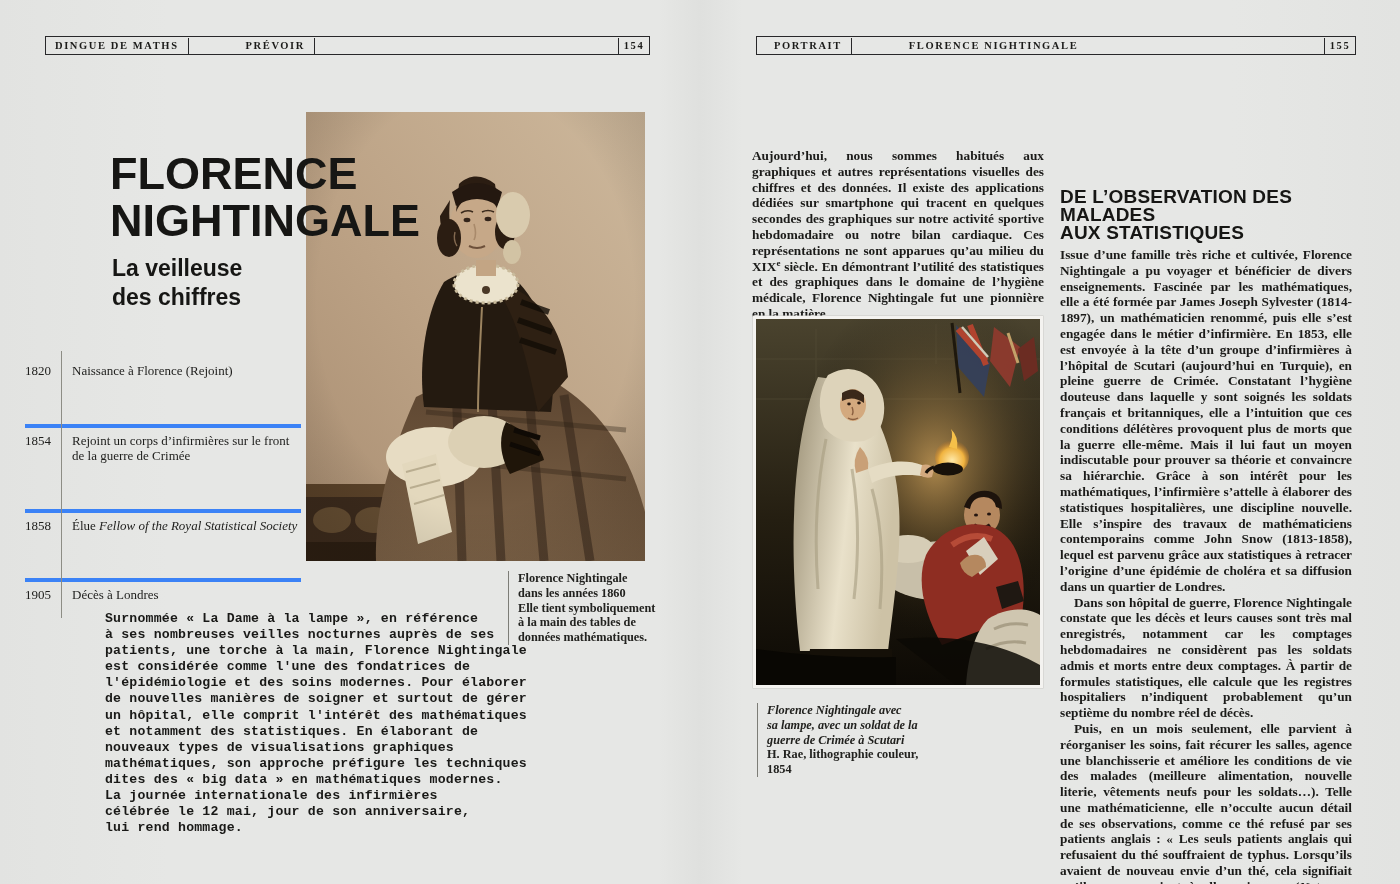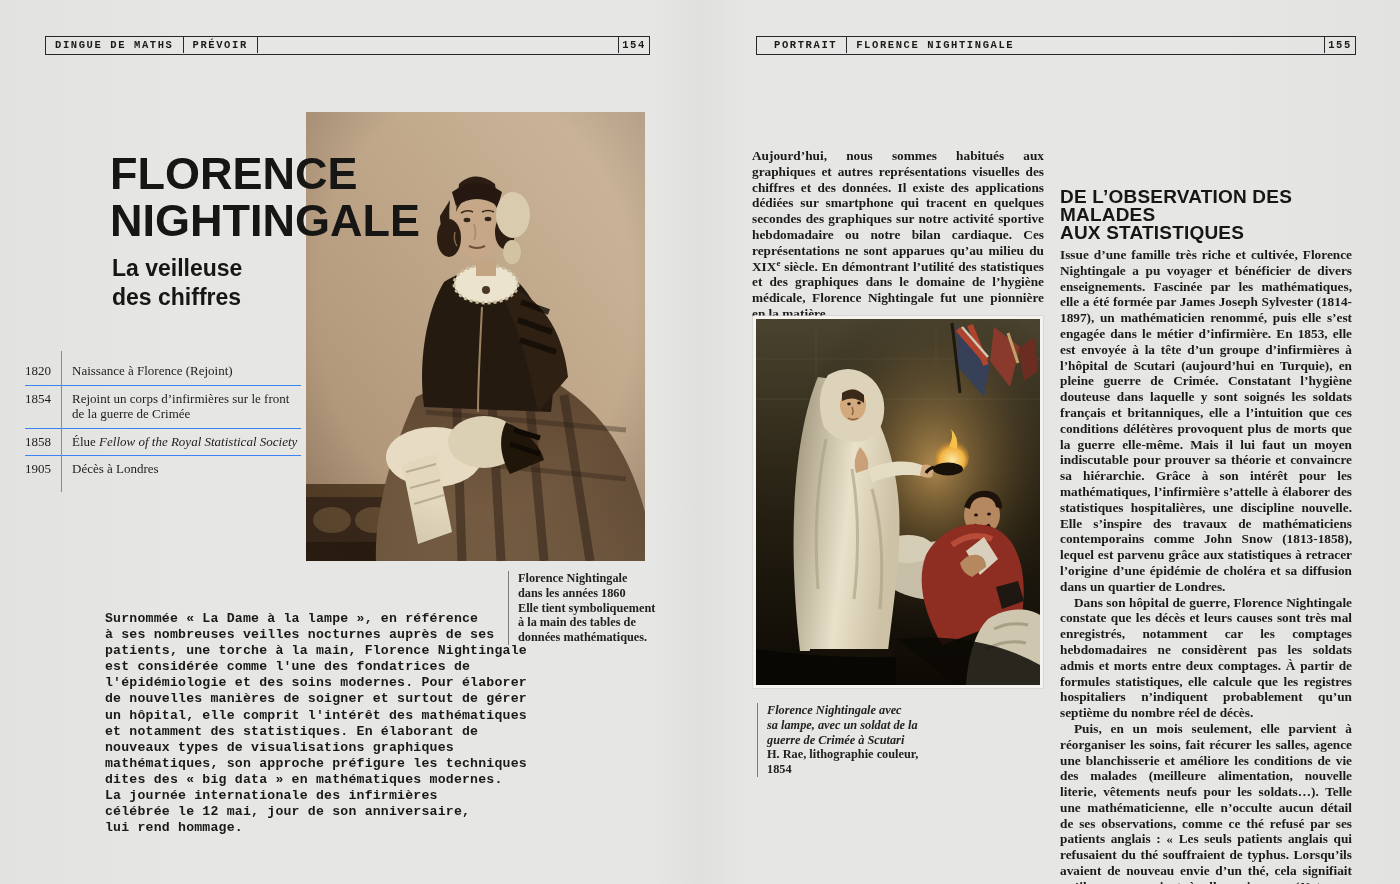--- a/index.html
+++ b/index.html
@@ -5,23 +5,23 @@
   html,body{margin:0;padding:0;}
   body{
     width:1400px;height:884px;position:relative;overflow:hidden;
     background:linear-gradient(90deg,#e2e3e1 0%,#e6e7e5 12%,#e6e7e5 47%,#dfe0de 50%,#e6e7e5 53%,#e6e7e5 88%,#e2e3e1 100%);
     font-family:"Liberation Serif", serif;color:#1d1d1b;
   }
   .abs{position:absolute;}
   .preline{white-space:pre-line;}
   
   .hbar{
-    height:17px;border:1px solid #28282a;display:flex;align-items:flex-start;
-    font-family:Liberation Mono, monospace;
-    font-size:10.5px;font-weight:700;letter-spacing:1.6px;line-height:16px;color:#1b1b19;
+    height:17px;border:1px solid #28282a;display:flex;align-items:center;
+    font-family:Liberation Serif, serif;
+    font-size:10.5px;font-weight:700;letter-spacing:1.6px;line-height:16px;color:#1b1b19;gap:48px;
   }
   .hcell{padding:0 9px;border-right:1px solid #28282a;white-space:nowrap;}
   .hspacer{flex:1;}
   .hpage{width:30px;text-align:center;border-left:1px solid #28282a;}
   .hcell-wide{flex:1;padding:0 9px;white-space:nowrap;}
   
   .title-block{left:110px;top:150px;z-index:5;}
   .title{
     font-family:"Liberation Sans",sans-serif;font-weight:800;
     font-size:45px;line-height:47px;letter-spacing:0px;color:#161614;margin:0;
@@ -32,21 +32,21 @@
   }
   .photo-frame{left:306px;top:112px;width:339px;height:449px;z-index:1;}
   .photo-frame svg{display:block;}
   .timeline{left:25px;top:358px;width:276px;font-size:13px;line-height:15.5px;font-weight:400;}
   .timeline{position:absolute;}
   .tl-rows{position:relative;}
   .tl-rows::before{
     content:"";position:absolute;left:36px;top:-7px;bottom:-9px;width:1px;background:#8d8d85;
   }
   .tl-row{display:flex;padding:5px 0 6px 0;}
-  .tl-row + .tl-row{border-top:1px solid #3b82f6;}
+  .tl-row + .tl-row{border-top:4px solid #3b82f6;margin-top:39px;}
   .tl-year{width:36px;flex:0 0 36px;}
   .tl-text{padding-left:11px;}
   .caption{
     border-left:1.5px solid #7d7d77;padding-left:9px;
     font-size:12.3px;line-height:14.8px;font-weight:600;color:#22221f;
   }
   .cap-left{left:508px;top:571px;width:150px;}
   .mono-body{
     left:105px;top:611px;width:440px;
     font-family:"Liberation Mono","DejaVu Sans Mono",monospace;

